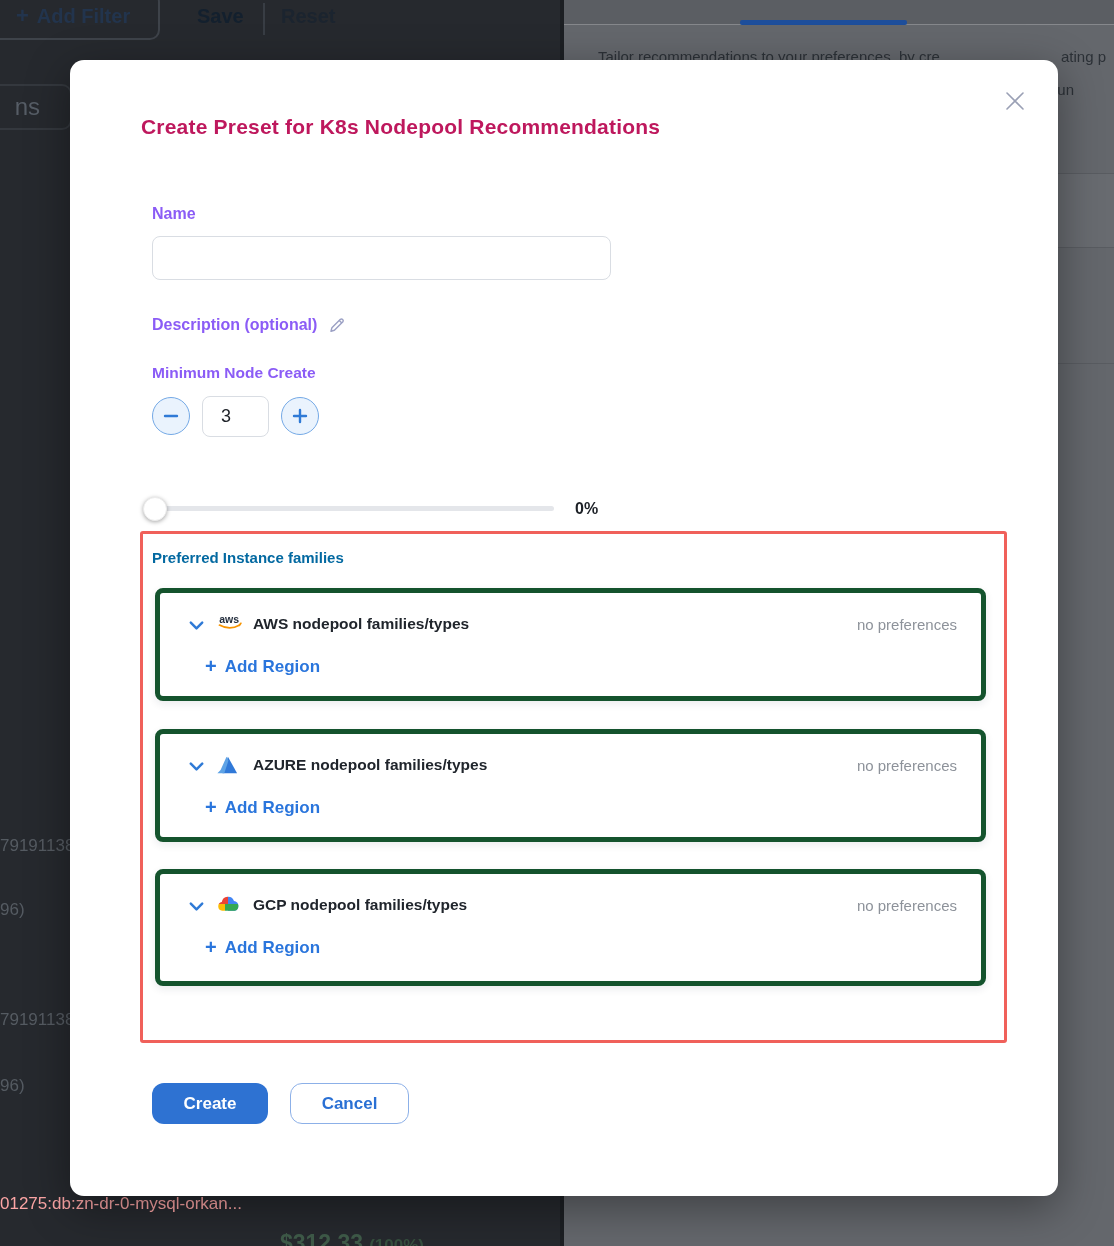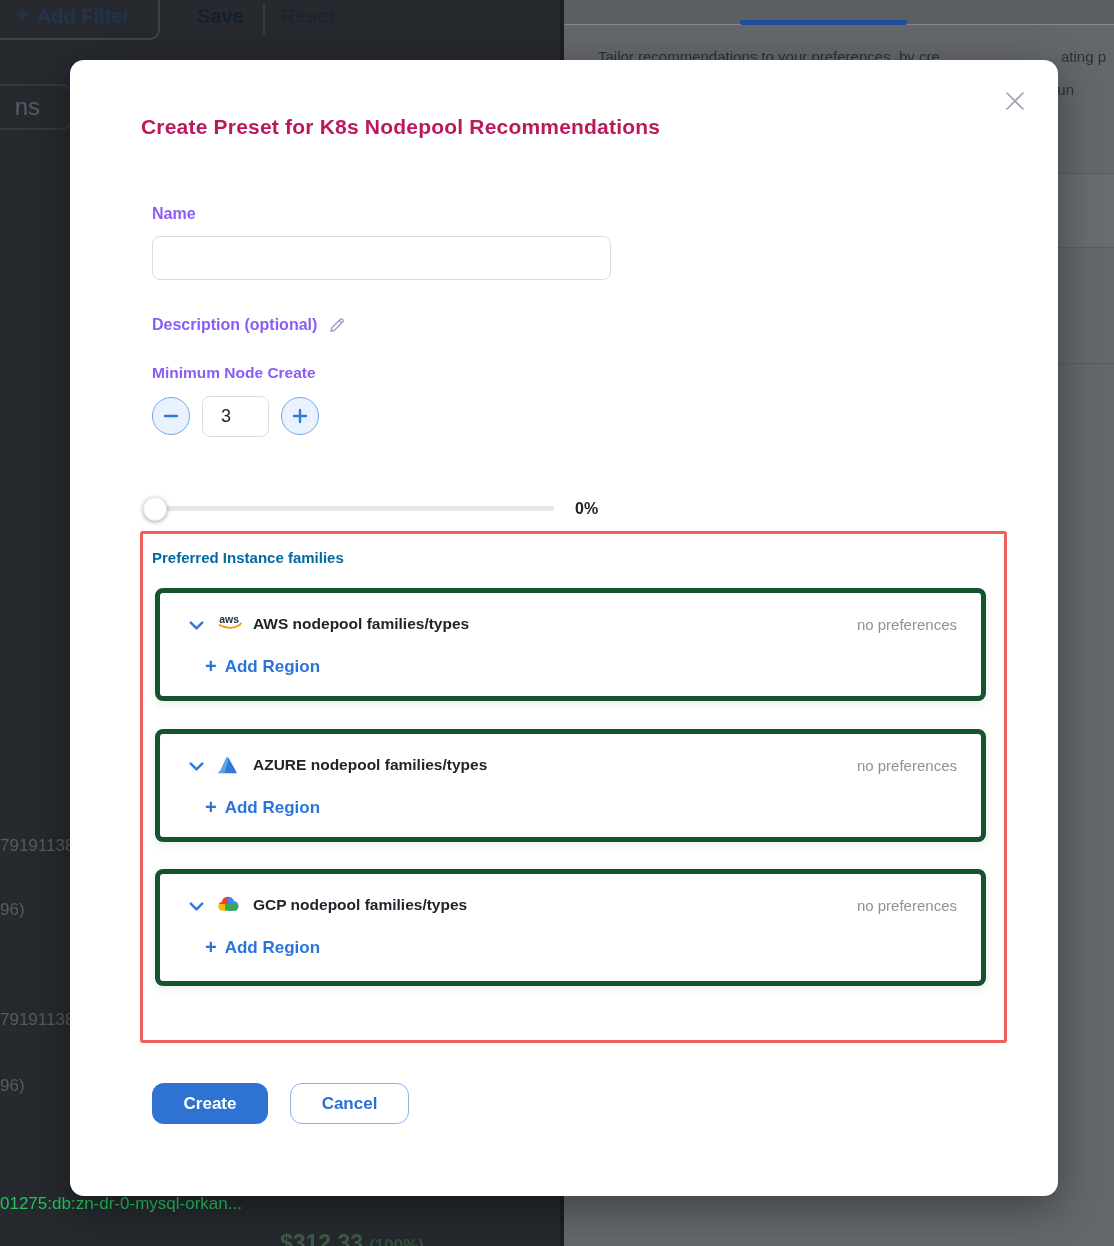--- a/index.html
+++ b/index.html
@@ -16,21 +16,21 @@
   }
   .add-filter-chip{left:-44px;top:-8px;width:204px;height:48px;padding-left:58px;box-sizing:border-box;}
   .add-filter-chip .plus{margin-right:8px;font-size:22px;}
   .tb-save{position:absolute;left:197px;top:5px;font-size:20px;font-weight:bold;color:#13202e;}
   .tb-div{position:absolute;left:263px;top:3px;width:2px;height:32px;background:#383d44;}
   .tb-reset{position:absolute;left:281px;top:5px;font-size:20px;font-weight:bold;color:#1b242f;}
   .ns-chip{left:-70px;top:84px;width:142px;height:46px;border:2px solid #34383e;
     color:#565d66;font-size:24px;font-weight:normal;justify-content:flex-end;padding-right:30px;box-sizing:border-box;}
   .frag{position:absolute;left:0;color:#555b62;font-size:17px;white-space:nowrap;}
   .frag-1{top:836px;} .frag-2{top:900px;} .frag-3{top:1010px;} .frag-4{top:1076px;}
-  .frag-bottom{top:1194px;color:#22c55e;}
+  .frag-bottom{top:1194px;color:#fca5a5;}
   .cost{position:absolute;left:280px;top:1230px;color:#3f5b49;font-size:23px;font-weight:bold;white-space:nowrap;}
   .cost .pct{font-size:17px;color:#36503f;font-weight:bold;margin-left:6px;}
   
   .bg-right{position:absolute;left:564px;top:0;width:550px;height:1246px;background:#64676c;}
   .bg-right-sliver{position:absolute;left:560px;top:0;width:4px;height:1246px;background:#1c1f23;}
   .rp-header{position:absolute;left:564px;top:0;width:550px;height:24px;background:#5b5e63;}
   .rp-hairline{position:absolute;left:564px;top:24px;width:550px;height:1px;background:rgba(255,255,255,.22);}
   .rp-underline{position:absolute;left:740px;top:20px;width:167px;height:5px;background:#1d4e9b;border-radius:2px;}
   .rp-line{position:absolute;left:564px;width:550px;height:1px;background:rgba(0,0,0,.10);}
   .rp-line-1{top:173px;} .rp-line-2{top:247px;} .rp-line-3{top:363px;}

